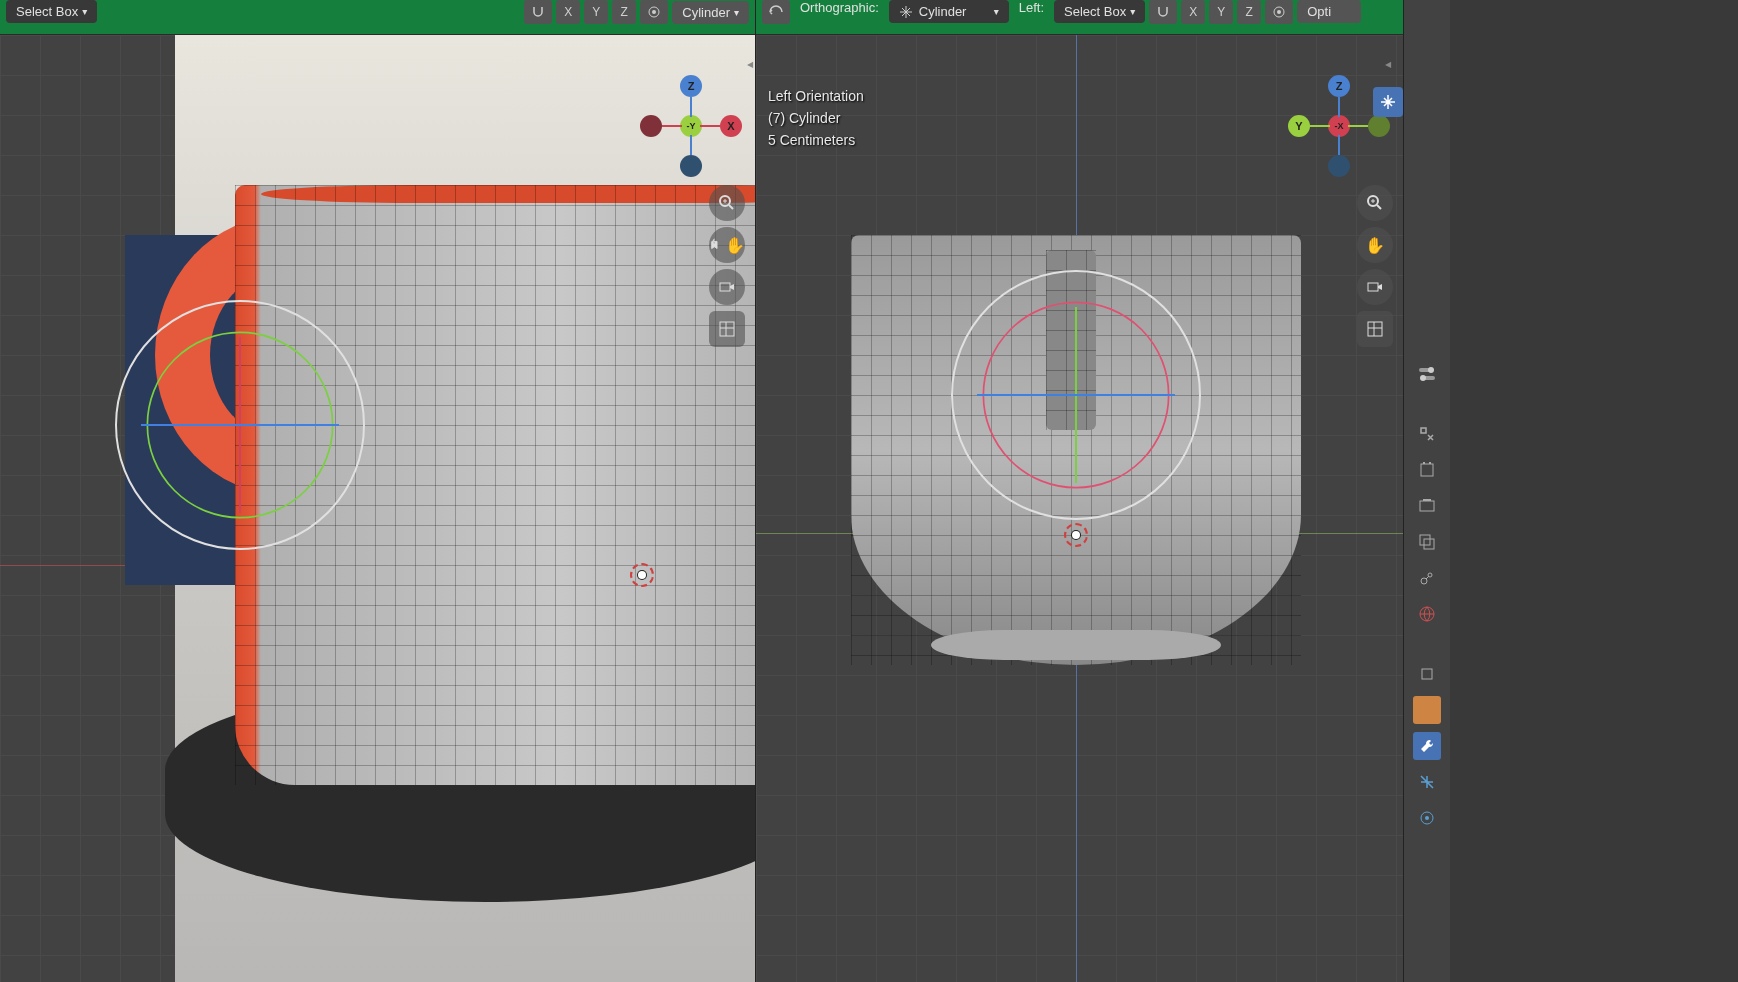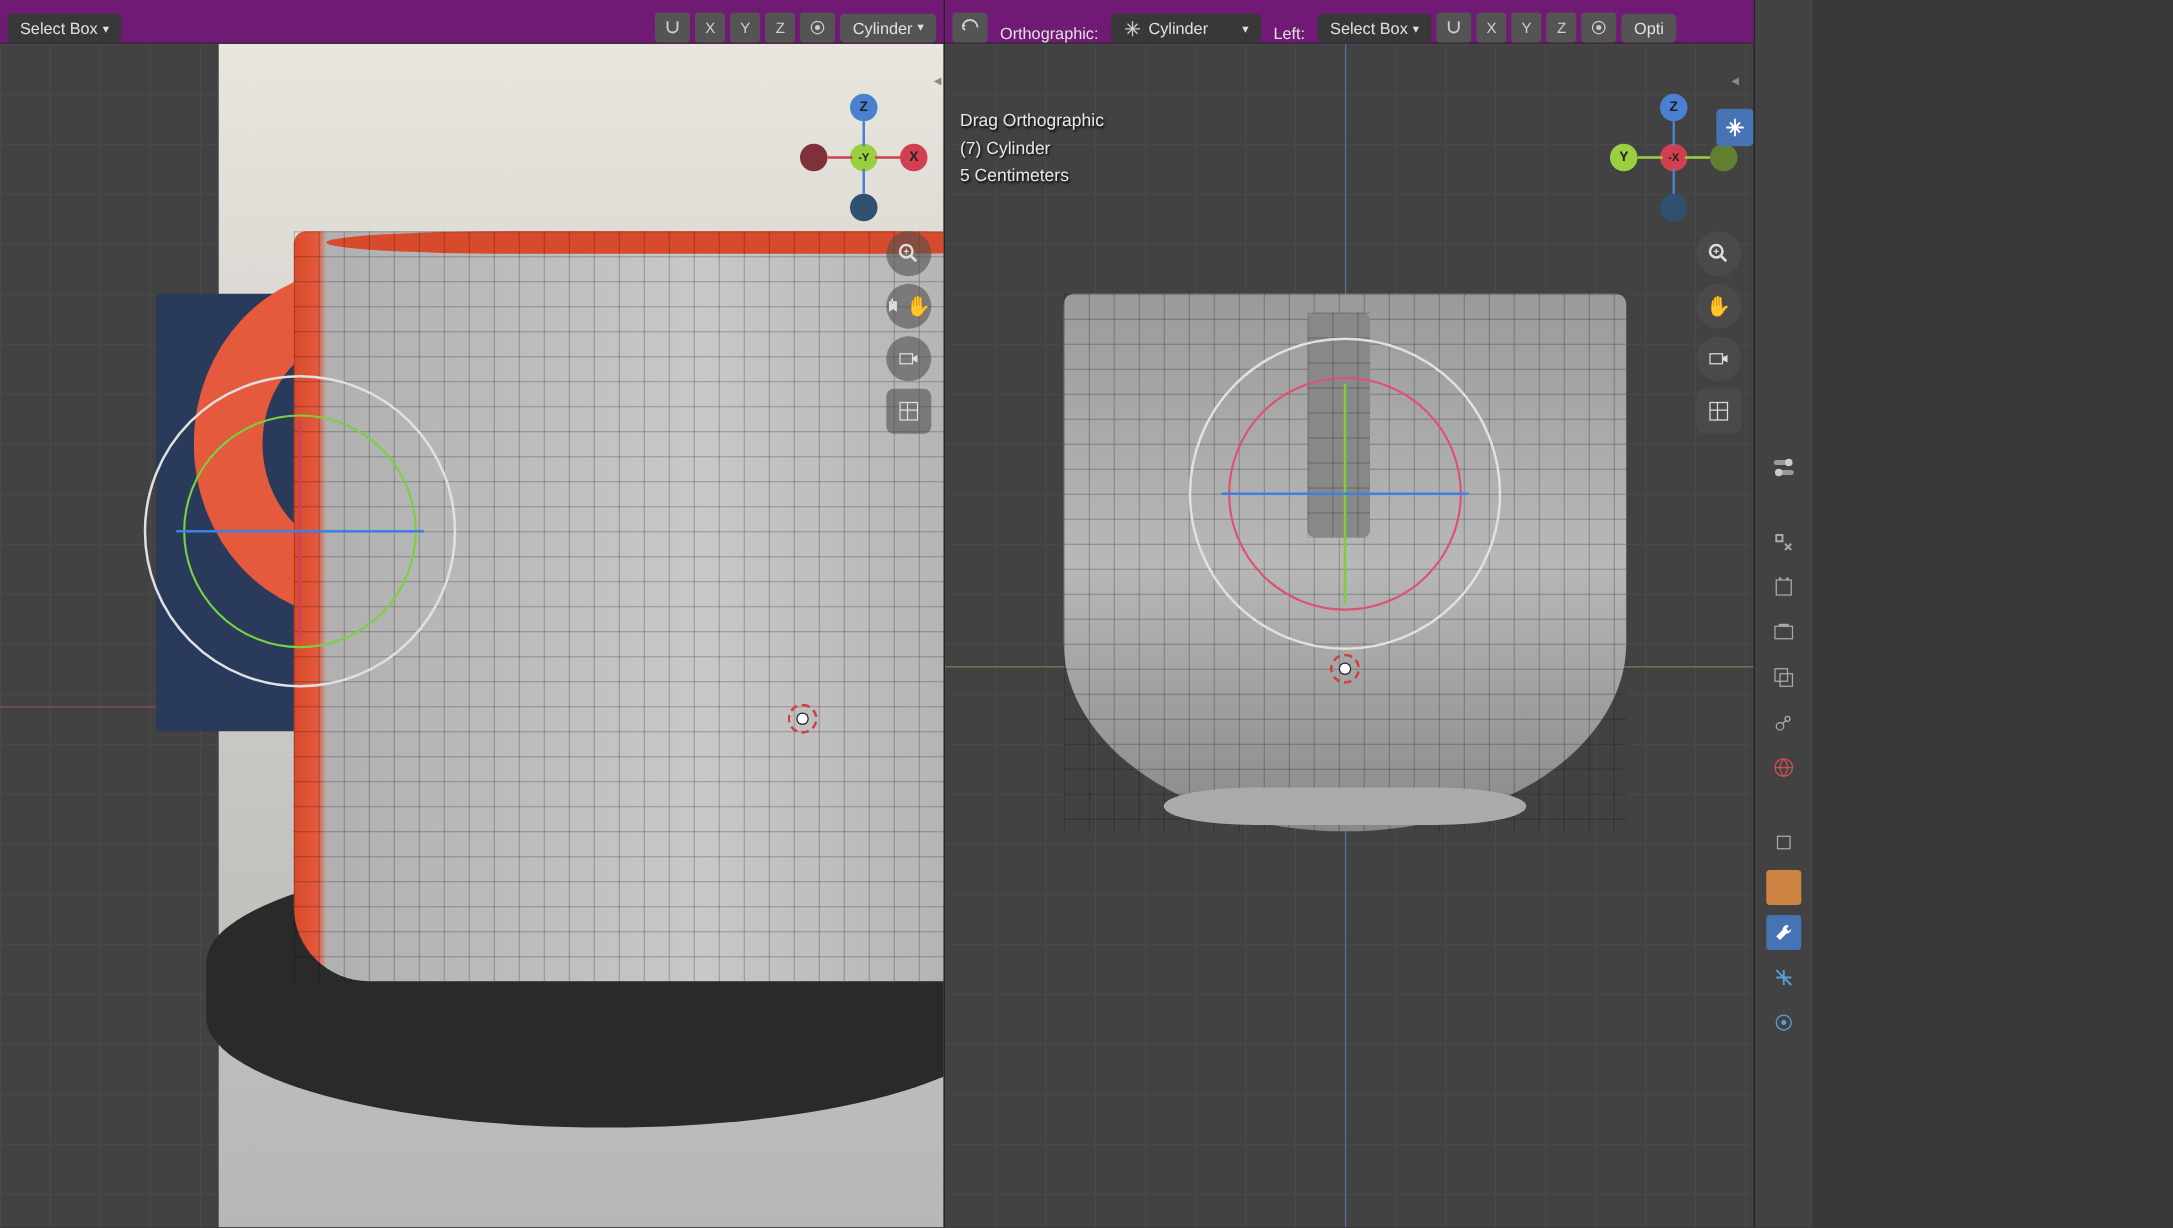--- a/index.html
+++ b/index.html
@@ -5,21 +5,21 @@
 * { margin: 0; padding: 0; box-sizing: border-box; font-family: -apple-system, BlinkMacSystemFont, "Segoe UI", sans-serif; }
 body { background: #393939; width: 1738px; height: 982px; overflow: hidden; position: relative; }
 
 
 .viewport-container { display: flex; width: 100%; height: 100%; position: relative; }
 .viewport-left { width: 755px; height: 100%; position: relative; background: #424242; }
 .viewport-right { width: 648px; height: 100%; position: relative; background: #424242; border-left: 1px solid #222; }
 .properties-panel { width: 47px; height: 100%; background: #424242; border-left: 1px solid #222; position: relative; }
 
 
-.header-bar { height: 35px; background: #701a75; display: flex; align-items: flex-end; padding: 0 6px; gap: 4px; border-bottom: 1px solid #2a2a2a; }
+.header-bar { height: 35px; background: #15803d; display: flex; align-items: flex-start; padding: 0 6px; gap: 4px; border-bottom: 1px solid #2a2a2a; }
 .header-btn { background: #545454; color: #e0e0e0; border: none; padding: 4px 10px; font-size: 13px; border-radius: 4px; cursor: pointer; display: flex; align-items: center; gap: 4px; }
 .header-btn-dark { background: #383838; }
 .header-label { color: #e0e0e0; font-size: 13px; padding: 0 6px; }
 .header-spacer { flex: 1; }
 .axis-btn { width: 24px; height: 24px; background: #545454; border: none; color: #d0d0d0; font-size: 12px; border-radius: 3px; cursor: pointer; }
 .snap-icon { width: 28px; height: 24px; display:flex; align-items:center; justify-content:center; background:#545454; border-radius:3px; }
 .proportional-icon { width: 28px; height: 24px; display:flex; align-items:center; justify-content:center; background:#545454; border-radius:3px; }
 .chevron { font-size: 10px; }
 
 
@@ -232,32 +232,32 @@
       </div>
       <button class="axis-btn">X</button>
       <button class="axis-btn">Y</button>
       <button class="axis-btn">Z</button>
       <div class="proportional-icon">
         <svg width="16" height="16" viewBox="0 0 16 16">
             <circle cx="8" cy="8" r="5" stroke="#ccc" fill="none"></circle>
             <circle cx="8" cy="8" r="2" fill="#ccc"></circle>
           </svg>
       </div>
-      <button class="header-btn" style="overflow:hidden; width:44px;">
+      <button class="header-btn" style="overflow:hidden; width:64px;">
         <span>Opti</span>
       </button>
     </div>
 
     <div class="viewport-main">
       <div class="grid-bg"></div>
       <div class="axis-vert"></div>
       <div class="axis-horiz"></div>
 
       <div class="overlay-info">
-        <div>Drag Orthographic</div>
+        <div>Left Orientation</div>
         <div>(7) Cylinder</div>
         <div>5 Centimeters</div>
       </div>
 
       <div class="cup-wire">
         <div class="wire-overlay"></div>
       </div>
       <div class="cup-base"></div>
       <div class="cup-handle-top">
         <div class="wire-overlay"></div>

